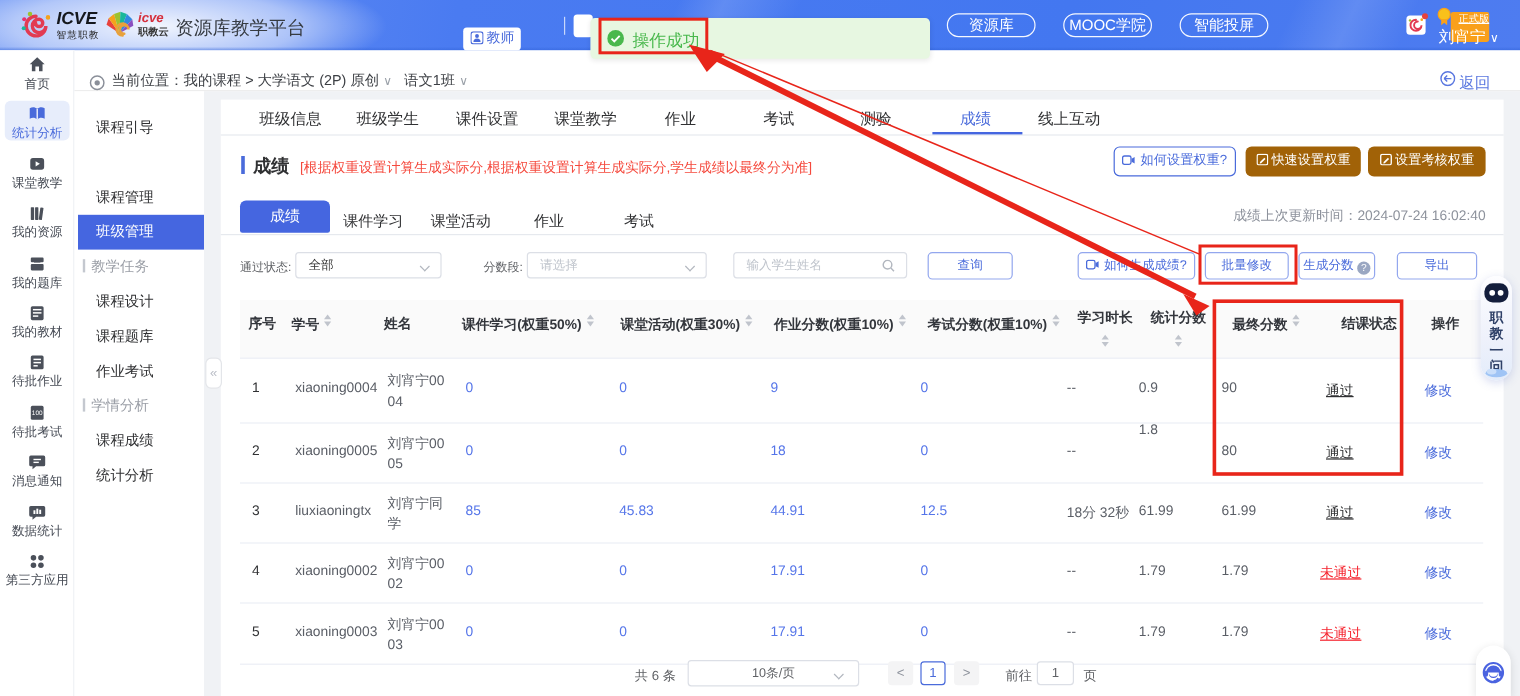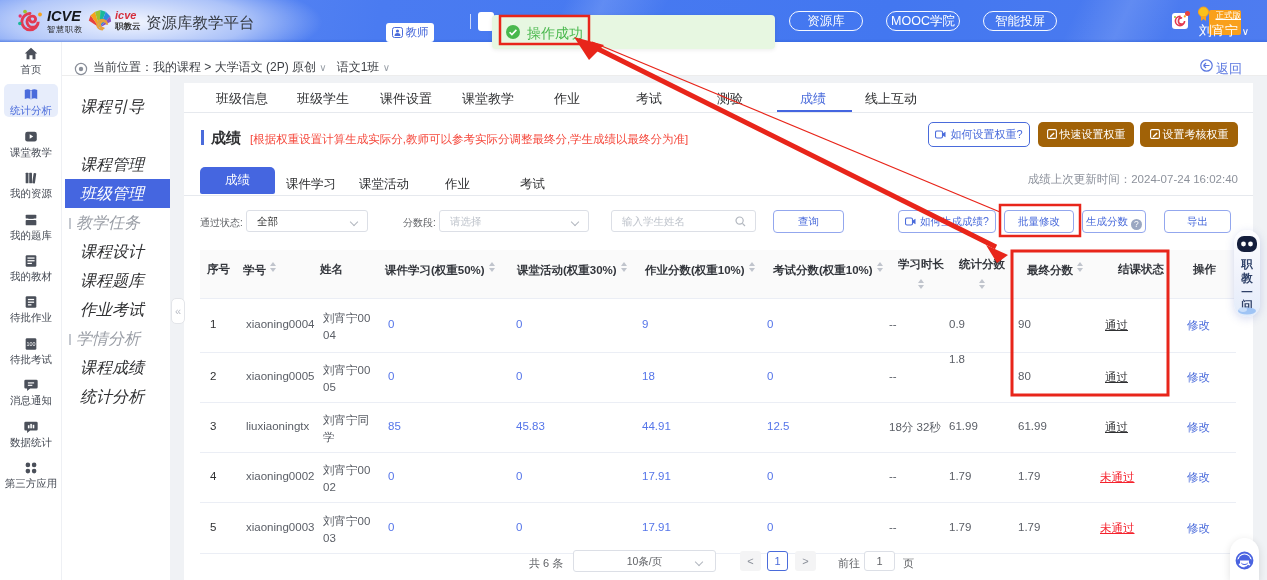--- a/index.html
+++ b/index.html
@@ -40,21 +40,21 @@
 .rail { position:absolute; left:0; top:42px; width:62px; height:538px; background:#fff; border-right:1px solid #eef0f4; }
 .ritem { position:absolute; left:0; width:62px; height:38px; text-align:center; color:#454a54; }
 .ritem .lab { font-size:10.5px; margin-top:1px; }
 .ritem svg { display:block; margin:0 auto; }
 .ritem.on { color:#4a6bdb; }
 .ritem.on .bg { position:absolute; left:4px; top:-3px; width:54px; height:33px; background:#e7edfb; border-radius:5px; }
 .ritem svg, .ritem .lab { position:relative; }
 
 
 .menu { position:absolute; left:62px; top:76px; width:108px; height:504px; background:#fff; }
-.mi { position:absolute; left:0; width:108px; height:29px; line-height:29px; font-size:16px; color:#303133; padding-left:18px;font-style:italic; }
+.mi { position:absolute; left:0; width:108px; height:29px; line-height:29px; font-size:12px; color:#303133; padding-left:18px; }
 .mi.sec { color:#9a9ea6; padding-left:7px; }
 .mi.sec .bar { display:inline-block; width:2px; height:11px; background:#c4c8cf; margin-right:5px; vertical-align:-1px; }
 .mi.on { background:#4566e0; color:#fff; left:3px; width:105px; padding-left:15px; }
 
 
 .card { position:absolute; left:184px; top:83px; width:1069px; height:497px; background:#fff; }
 .collapse { position:absolute; left:171px; top:298px; width:14px; height:26px; background:#fff; border:1px solid #e3e5e9; border-radius:5px; color:#b9bdc6; font-size:11px; line-height:24px; text-align:center; }
 
 
 .ttab { position:absolute; top:90px; font-size:13px; color:#303133; }
@@ -305,21 +305,21 @@
 <div class="ttab" style="left:462px">课堂教学</div>
 <div class="ttab" style="left:554px">作业</div>
 <div class="ttab" style="left:636px">考试</div>
 <div class="ttab" style="left:717px">测验</div>
 <div class="ttab on" style="left:800px">成绩</div>
 <div class="ttab" style="left:865px">线上互动</div>
 <div class="uline"></div>
 
 <div class="tbar"></div>
 <div class="ttl">成绩</div>
-<div class="red">[根据权重设置计算生成实际分,教师可以参考实际分调整最终分,学生成绩以最终分为准]</div>
+<div class="red">[根据权重设置计算生成实际分,根据权重设置计算生成实际分,学生成绩以最终分为准]</div>
 
 <div class="btn ol" style="left:928px;top:122px;width:102px"><svg width="11" height="9" viewBox="0 0 11 9" style="vertical-align:-0.5px;margin-right:4px">
       <rect x="0.5" y="1" width="7" height="7" rx="1.5" fill="none" stroke="#4a6bdb" stroke-width="1.1"></rect>
       <path d="M8 3.2 L10.5 1.8 V7.2 L8 5.8 Z" fill="#4a6bdb"></path>
     </svg>如何设置权重?</div>
 <div class="btn sd" style="left:1038px;top:122px;width:96px"><svg width="10" height="10" viewBox="0 0 10 10" style="vertical-align:-1px;margin-right:3px">
       <rect x="0.6" y="0.6" width="8.8" height="8.8" rx="1.4" fill="none" stroke="#fff" stroke-width="1.1"></rect>
       <path d="M3 7 L6.6 3.4 L7.6 4.4 L4 8 L2.8 8.2 Z" fill="#fff"></path>
     </svg>快速设置权重</div>
 <div class="btn sd" style="left:1140px;top:122px;width:98px"><svg width="10" height="10" viewBox="0 0 10 10" style="vertical-align:-1px;margin-right:3px">

